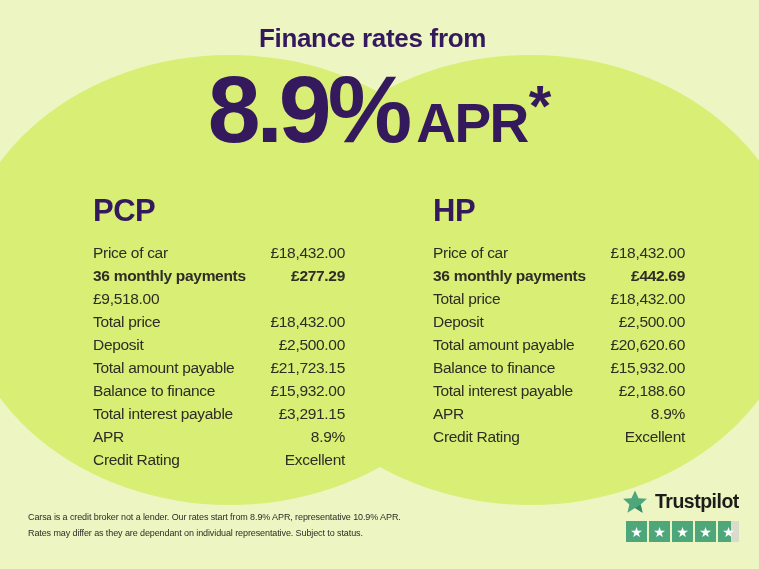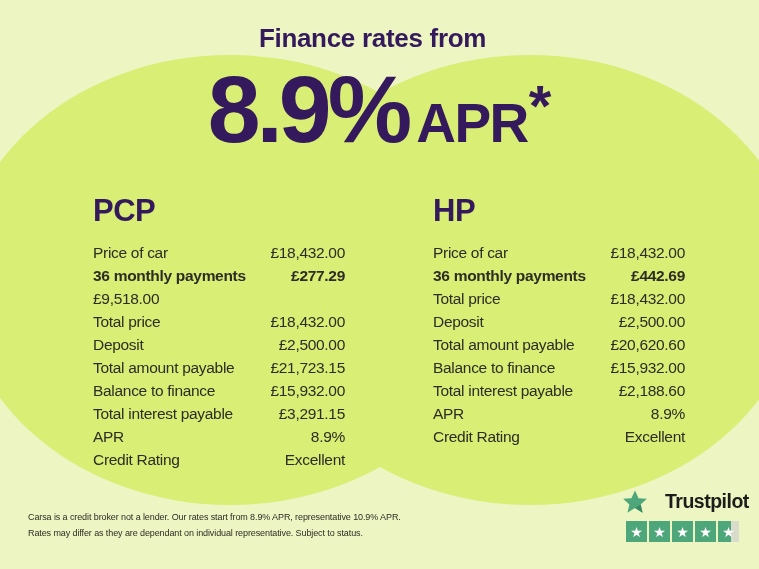--- a/index.html
+++ b/index.html
@@ -44,21 +44,21 @@
   .row .lbl{text-align:left;}
   .row .val{text-align:right;}
 
   .disclaimer{
     position:absolute;left:28px;top:510px;margin:0;
     font-size:9px;line-height:15.5px;letter-spacing:-0.1px;font-weight:400;
     color:var(--ink,#31302b);white-space:nowrap;
   }
 
   .trustpilot{position:absolute;left:622px;top:489px;}
-  .tp-top{display:flex;align-items:center;gap:17px;}
+  .tp-top{display:flex;align-items:center;gap:7px;}
   .tp-logo{width:26px;height:26px;display:block;}
   .tp-brand{
     font-size:19.5px;font-weight:700;letter-spacing:-0.5px;
     color:var(--trustpilot-text,#1c1c1a);line-height:1;
   }
   .tp-stars{display:flex;gap:2px;margin-top:6px;margin-left:4px;}
   .tp-box{
     width:21px;height:21px;background:var(--trustpilot-green,#4ea77a);
     display:flex;align-items:center;justify-content:center;
     font-family:"DejaVu Sans",sans-serif;font-size:14px;color:#ffffff;line-height:1;

